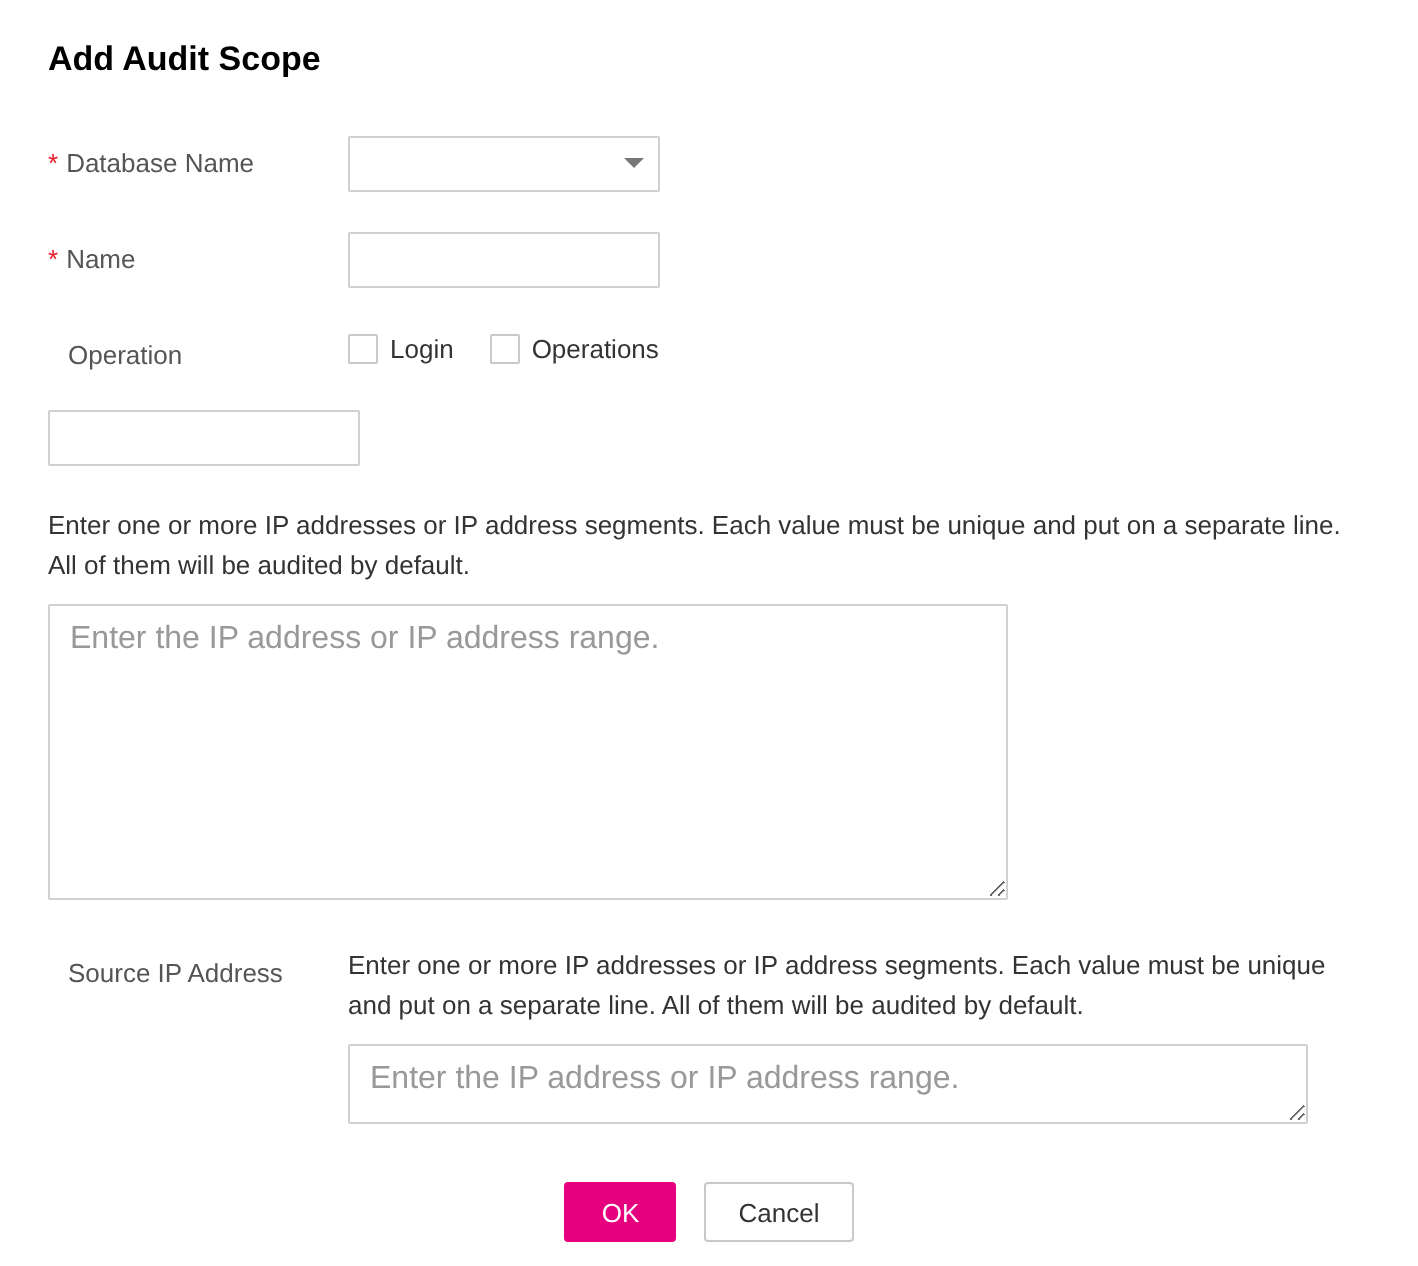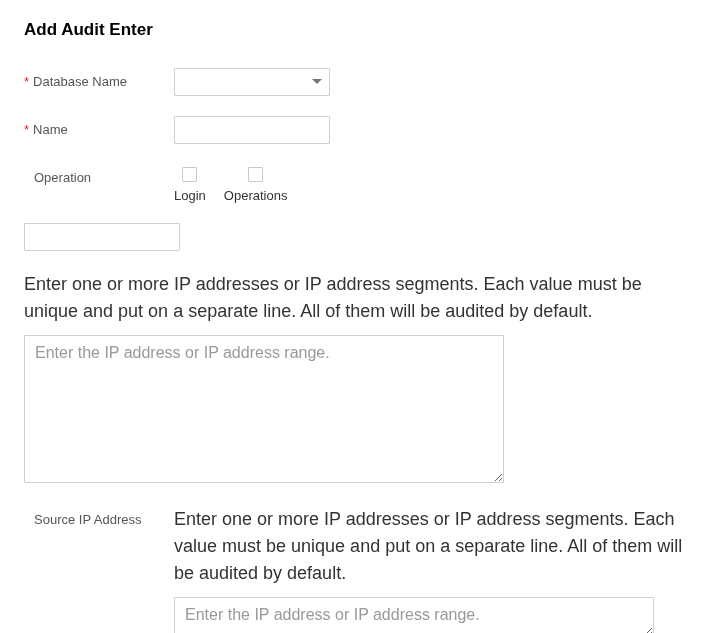--- a/index.html
+++ b/index.html
@@ -84,31 +84,30 @@
       display: flex;
       align-items: center;
       gap: 18px;
       padding-top: 3px;
     }
     .checkbox-item {
       display: flex;
       align-items: center;
       gap: 6px;
       cursor: pointer;
-      flex-direction: column;
     }
     .fake-checkbox {
       width: 15px;
       height: 15px;
       border: 1px solid #c9c9c9;
       border-radius: 1px;
       background: #fff;
     }
     .helper-text {
-      font-size: 18px;
+      font-size: 13px;
       color: #333;
       line-height: 1.5;
       margin-bottom: 10px;
     }
     .textarea {
       width: 100%;
       max-width: 480px;
       height: 148px;
       border: 1px solid #d0d0d0;
       border-radius: 1px;
@@ -146,21 +145,21 @@
     }
     .btn-default {
       background: #fff;
       color: #333;
       border: 1px solid #c9c9c9;
     }
   </style>
 </head>
 <body>
 
-<h1 class="page-title">Add Audit Enter</h1>
+<h1 class="page-title">Add Audit Scope</h1>
 
 <div class="form">
 
   <div class="form-row">
     <div class="form-label">
       <span class="req-star">*</span><span>Database Name</span>
     </div>
     <div class="form-control-wrap">
       <div class="select-wrap">
         <div class="select-value"></div>
@@ -220,13 +219,14 @@
     <div class="form-control-wrap">
       <div class="helper-text">Enter one or more IP addresses or IP address segments. Each value must be unique and put on a separate line. All of them will be audited by default.</div>
       <textarea class="textarea short" placeholder="Enter the IP address or IP address range." style=""></textarea>
     </div>
   </div>
 
 </div>
 
 <div class="button-row">
   <button class="btn btn-primary">OK</button>
+  <button class="btn btn-default">Cancel</button>
 </div>
 
 </body></html>

